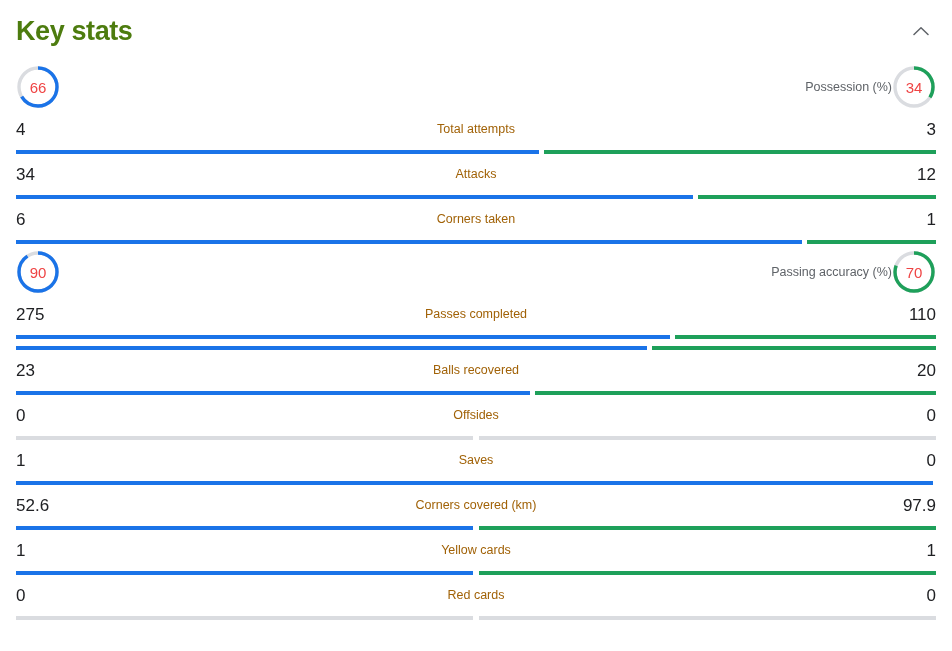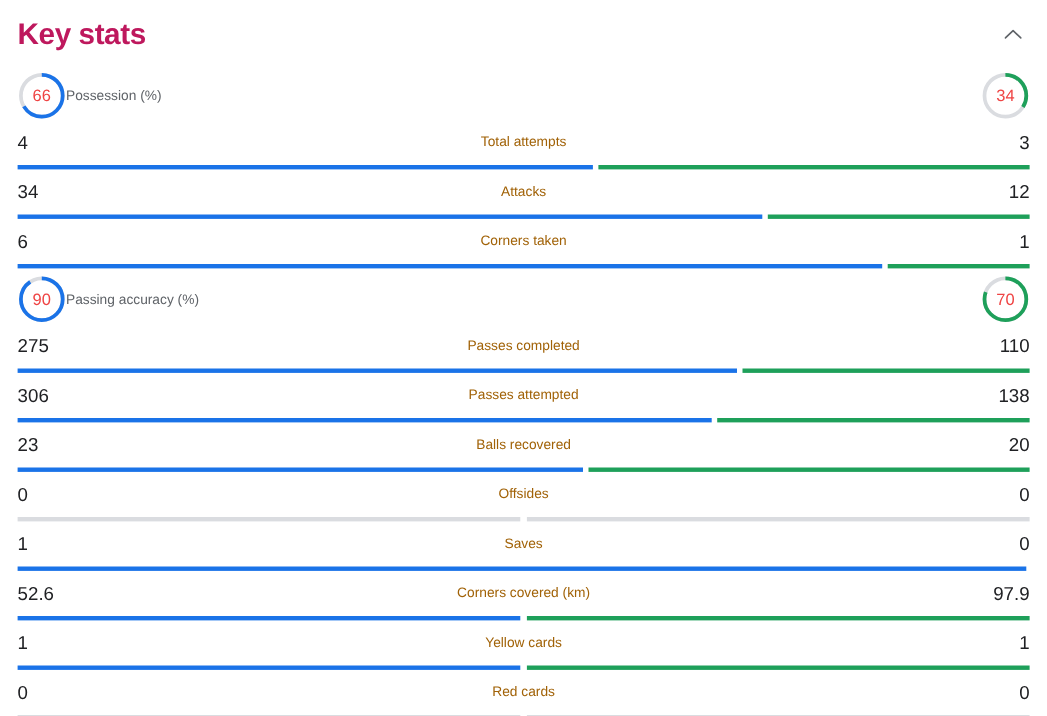--- a/index.html
+++ b/index.html
@@ -25,21 +25,21 @@
   .header {
     height: 62px;
     display: flex;
     align-items: center;
     justify-content: space-between;
   }
   .panel-title {
     font-size: 27px;
     font-weight: 700;
     letter-spacing: -0.4px;
-    color: #be185d;
+    color: #4d7c0f;
     line-height: 1;
   }
   .collapse-btn {
     width: 30px;
     height: 30px;
     display: flex;
     align-items: center;
     justify-content: center;
     cursor: pointer;
   }
@@ -128,21 +128,21 @@
     inset: 0;
     display: flex;
     align-items: center;
     justify-content: center;
     font-size: 15px;
     color: #ef4444;
     line-height: 1;
   }
   .gauge-label {
     flex: 1 1 auto;
-    text-align: left;
+    text-align: right;
     font-size: 12.5px;
     color: #5f6368;
   }
 </style>
 </head>
 <body>
 
 <div class="panel">
 
   <div class="header">
@@ -235,25 +235,20 @@
           <div class="val right">110</div>
         </div>
         <div class="bar-wrap">
           <div class="bar">
             <div class="bar-seg home" style="width: 71.125%;"></div>
             <div class="bar-seg away" style="width: 28.325%;"></div>
           </div>
         </div>
       </div>
       <div class="stat-row">
-        <div class="row-top">
-          <div class="val left">306</div>
-          <div class="label">Passes attempted</div>
-          <div class="val right">138</div>
-        </div>
         <div class="bar-wrap">
           <div class="bar">
             <div class="bar-seg home" style="width: 68.625%;"></div>
             <div class="bar-seg away" style="width: 30.825%;"></div>
           </div>
         </div>
       </div>
       <div class="stat-row">
         <div class="row-top">
           <div class="val left">23</div>

